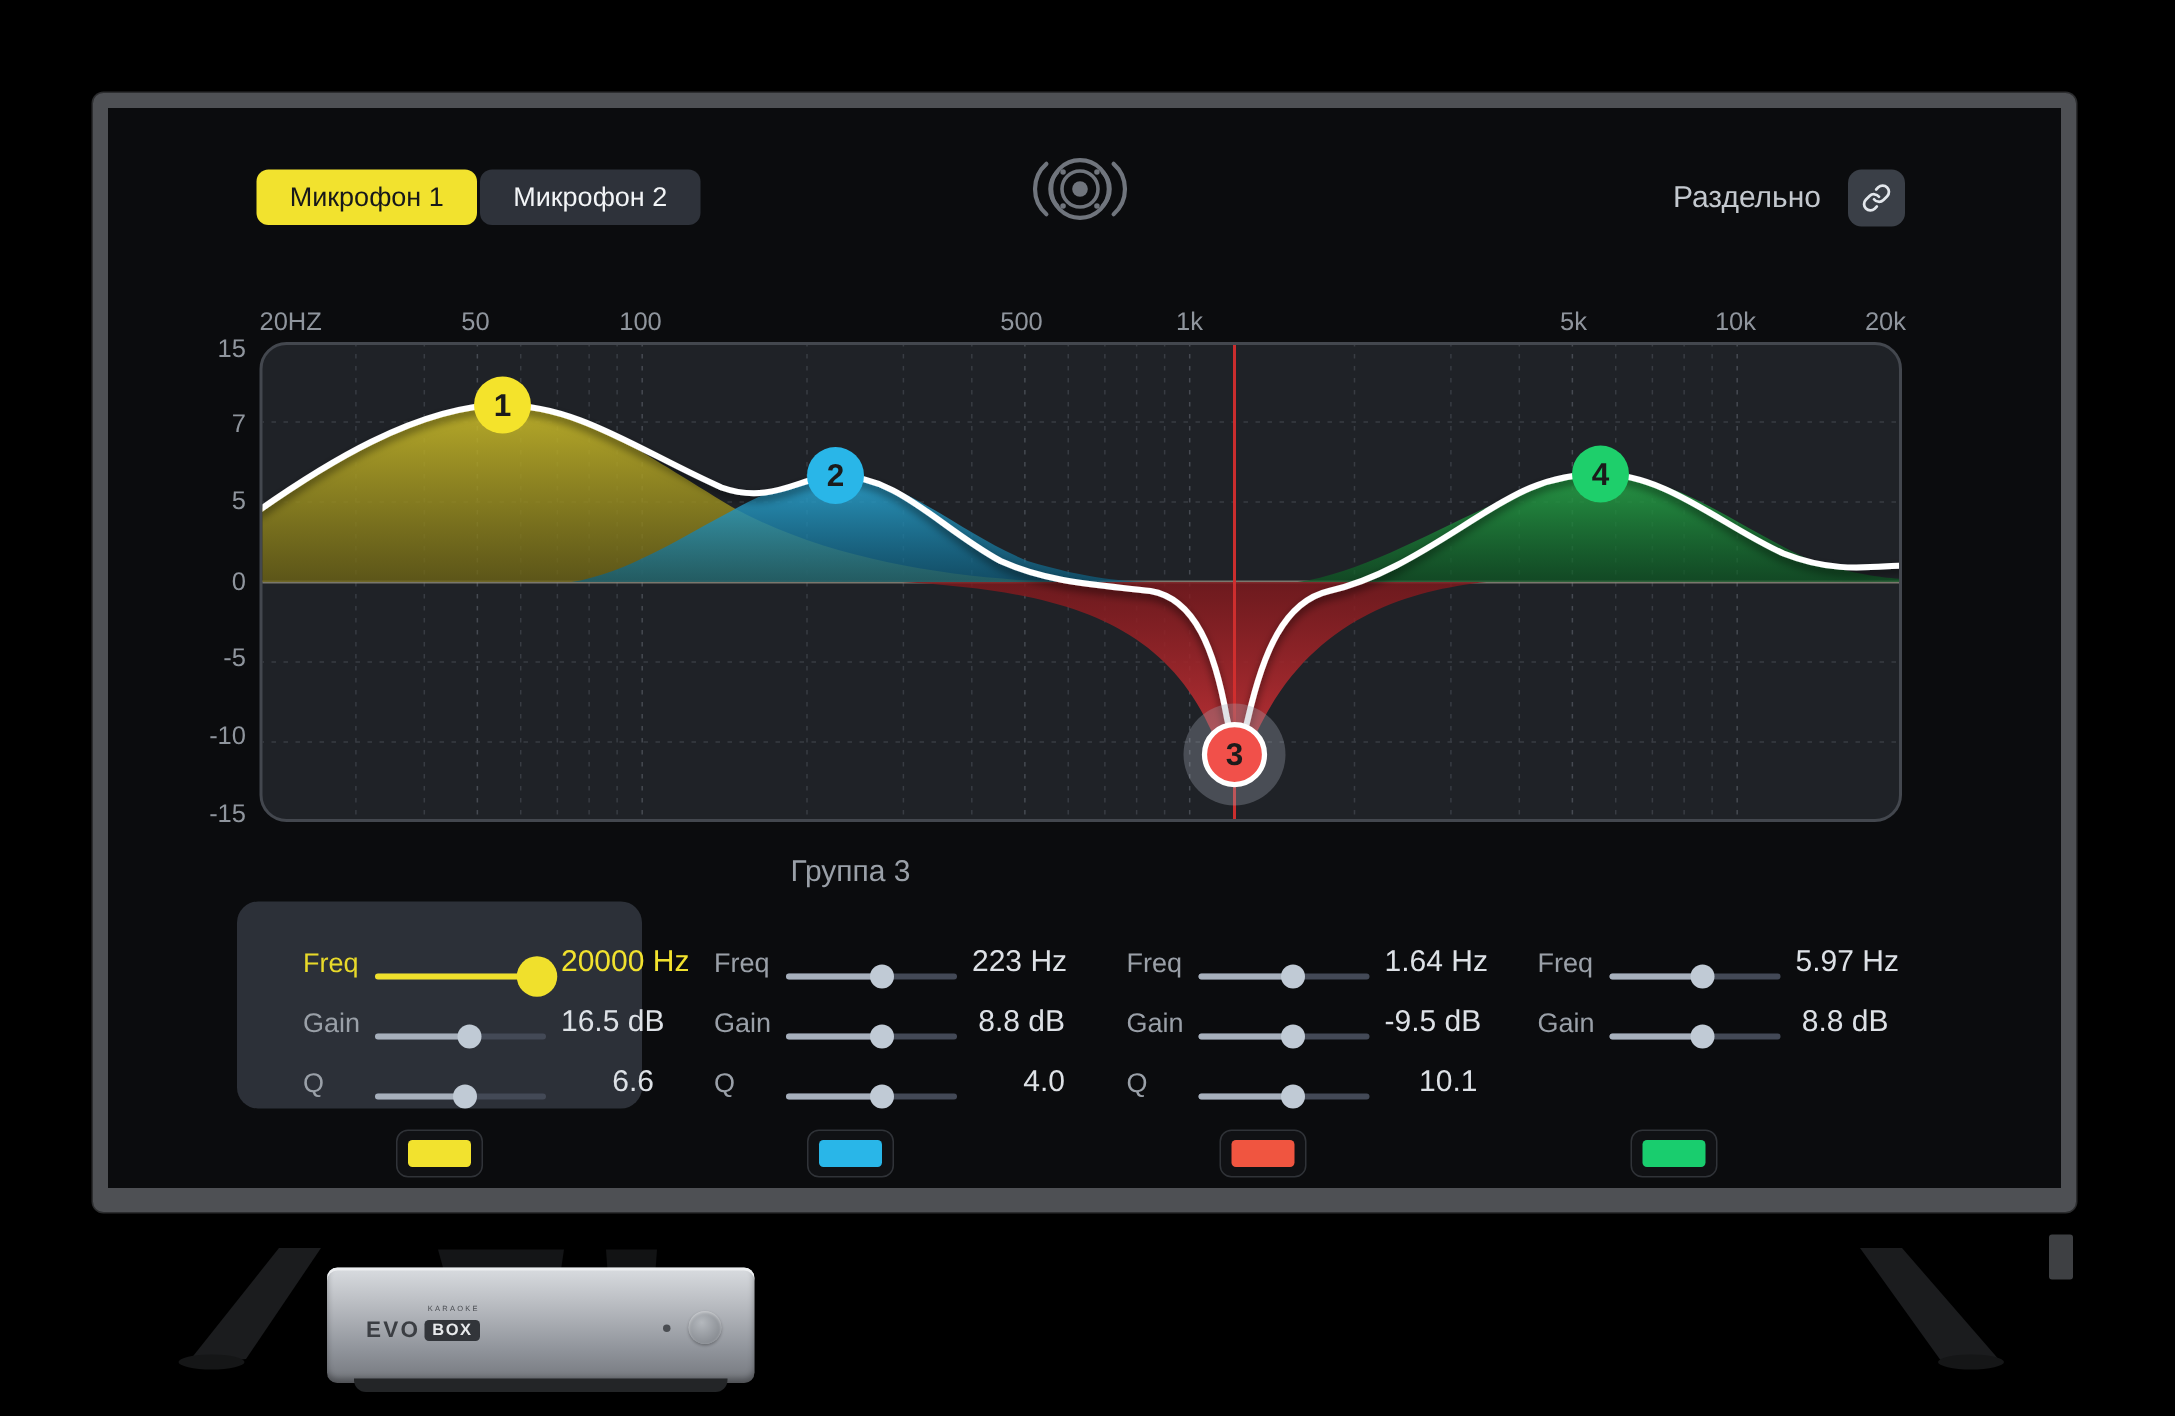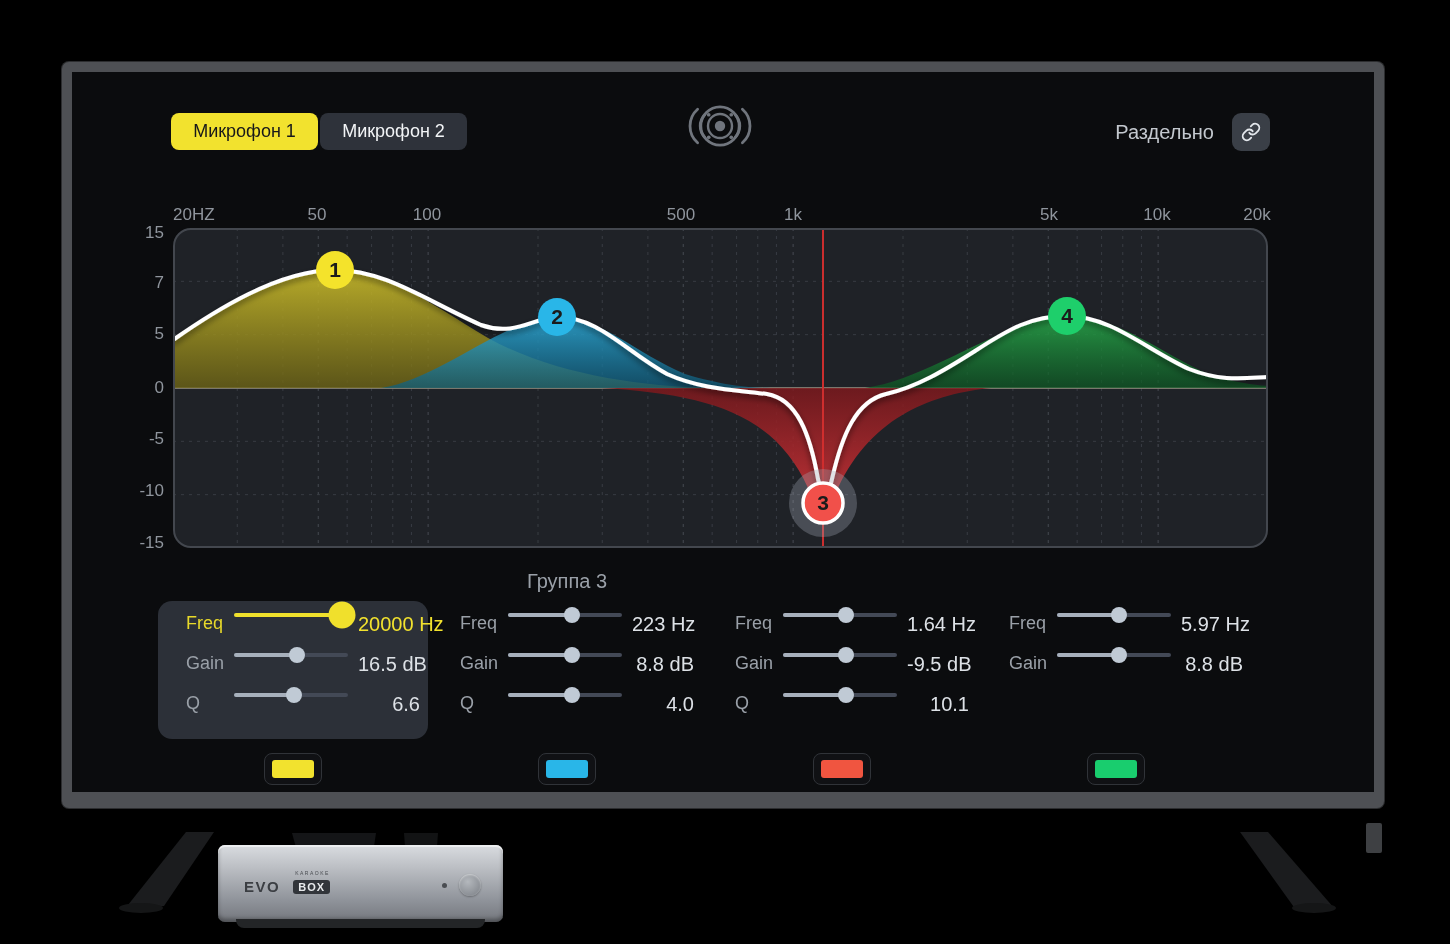--- a/index.html
+++ b/index.html
@@ -41,21 +41,21 @@
   .comp{fill:none;stroke:#ffffff;stroke-width:4;stroke-linecap:round;}
   .hnum{font-family:"Liberation Sans","DejaVu Sans",sans-serif;font-size:21px;font-weight:bold;
        fill:#1b1b1b;text-anchor:middle;}
 
   
   .gcol{position:absolute;top:498px;width:274px;height:222px;}
   .ghead{position:absolute;top:0;left:0;width:100%;text-align:center;font-size:20px;color:#9aa0a8;}
   .ghead.sel{color:#eaecef;}
   .gpanel{position:absolute;left:2px;top:31px;width:270px;height:138px;background:#2c3038;
        border-radius:14px;box-sizing:border-box;}
-  .grow{position:absolute;left:0;width:274px;height:40px;display:flex;align-items:flex-start;
+  .grow{position:absolute;left:16px;width:274px;height:40px;display:flex;align-items:flex-end;
        padding:0 10px 0 30px;box-sizing:border-box;}
   .glab{width:48px;font-size:18px;color:#9aa0a8;flex:none;}
   .gtrack{width:114px;height:4px;border-radius:2px;background:#434956;position:relative;
        margin-right:10px;flex:none;cursor:pointer;}
   .gfill{position:absolute;left:0;top:0;height:4px;border-radius:2px;background:#a7b0bc;}
   .gknob{position:absolute;top:50%;width:16px;height:16px;border-radius:50%;background:#c0cad5;
        transform:translate(-50%,-50%);cursor:pointer;}
   .accrow .glab{color:#e8d92a;}
   .accrow .gfill{background:#f0e02c;}
   .accrow .gknob{width:27px;height:27px;background:#f0e02c;}
@@ -69,21 +69,21 @@
   
   .under{position:absolute;left:0;top:0;width:1450px;height:944px;pointer-events:none;}
   .bezel-tab{position:absolute;left:1366px;top:823px;width:16px;height:30px;background:#3e4043;border-radius:2px;}
   .evobox{position:absolute;left:218px;top:845px;width:285px;height:77px;border-radius:7px;
        background:linear-gradient(180deg,#d9dce0 0%,#bdc0c5 28%,#8f939a 72%,#74777d 100%);
        box-shadow:inset 0 2px 0 #eceef0, inset 0 -3px 4px rgba(0,0,0,.35);}
   .evobox .feet{position:absolute;left:18px;right:18px;bottom:-6px;height:9px;background:#232527;
        border-radius:0 0 8px 8px;}
   .evo-logo{position:absolute;left:26px;top:32px;display:flex;align-items:center;}
   .evo{font-weight:bold;color:#3b3e43;font-size:15px;letter-spacing:1.5px;}
-  .boxwrap{position:relative;margin-left:13px;}
+  .boxwrap{position:relative;margin-left:3px;}
   .box-badge{display:inline-block;background:#32353a;color:#e8eaec;font-size:11px;font-weight:bold;
        padding:1px 5px;border-radius:3px;letter-spacing:1px;}
   .karaoke{position:absolute;top:-7px;left:2px;font-size:5px;color:#4a4d52;letter-spacing:1.5px;}
   .led{position:absolute;right:56px;top:38px;width:5px;height:5px;border-radius:50%;background:#4a4d52;}
   .pwr{position:absolute;right:22px;top:29px;width:22px;height:22px;border-radius:50%;cursor:pointer;
        background:radial-gradient(circle at 40% 35%,#b4b8bd,#8b8f95 70%);
        box-shadow:inset 0 1px 2px rgba(255,255,255,.5), 0 1px 2px rgba(0,0,0,.3);pointer-events:auto;}
 </style>
 </head>
 <body>

